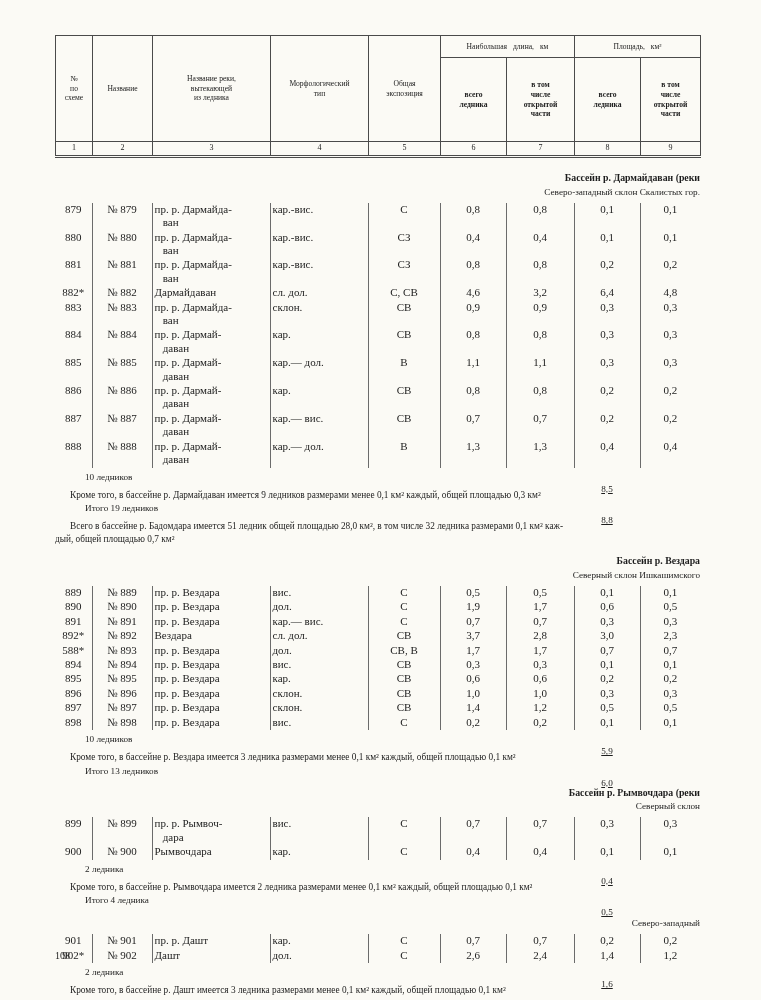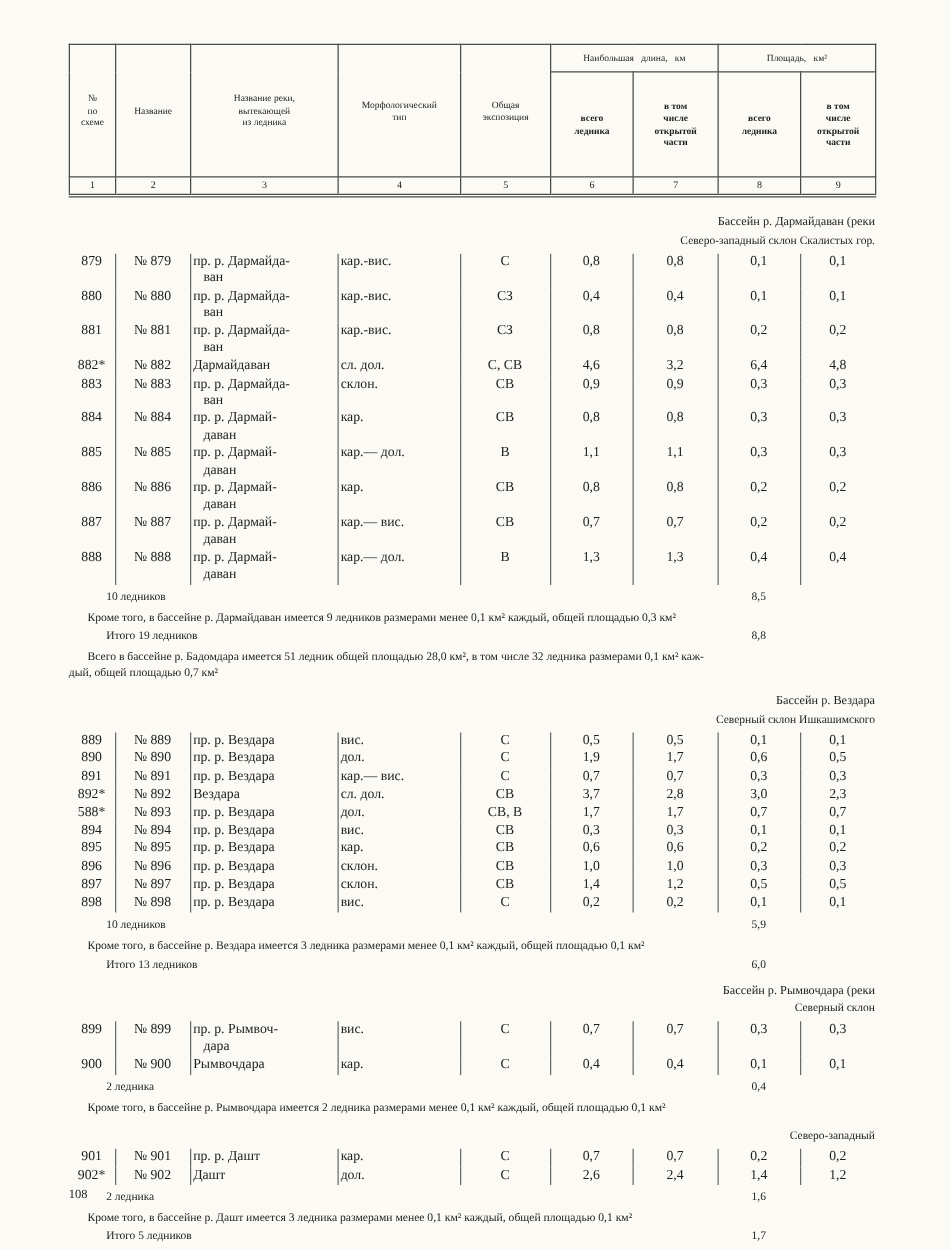--- a/index.html
+++ b/index.html
@@ -19,34 +19,34 @@
 
   col.w1{width:37px}col.w2{width:60px}col.w3{width:118px}col.w4{width:98px}col.w5{width:72px}
   col.w6{width:66px}col.w7{width:68px}col.w8{width:66px}col.w9{width:60px}
 
   
   .body-host{position:absolute;top:172px;left:55px;width:645px;}
   #sections .section:nth-of-type(2){margin-top:10px;}
   #sections .section:nth-of-type(3){margin-top:8px;}
   #sections .section:nth-of-type(4){margin-top:10px;}
 
-  .sec-title{font-weight:normal;font-size:9.8px;text-align:right;line-height:1.2;}
+  .sec-title{font-weight:bold;font-size:9.8px;text-align:right;line-height:1.2;}
   .sec-subtitle{font-size:9.2px;text-align:right;line-height:1.2;margin:3px 0 5px;}
 
   .body-table{width:645px;border-collapse:collapse;table-layout:fixed;font-size:11px;line-height:1.22;}
   .body-table td{border-left:1px solid #6b6b6b;vertical-align:top;padding:0 2px 1px 2px;}
   .body-table td:first-child{border-left:none;}
   .c-no,.c-name,.c-exposure,.c-num{text-align:center;}
   .c-river{white-space:pre-wrap;padding-left:8px;text-align:left;}
   .c-morph{padding-left:14px;text-align:left;}
 
   .sum-line,.total-line{position:relative;font-size:9.2px;height:13px;margin-top:4px;}
   .total-line{margin-top:2px;}
   .sum-label,.total-label{margin-left:30px;}
-  .sum-value,.total-value{position:absolute;left:519px;top:0;width:66px;text-align:center;}
+  .sum-value,.total-value{position:absolute;left:519px;top:12px;width:66px;text-align:center;text-decoration:underline;}
 
   .note,.extra-note{font-size:9.3px;line-height:1.35;text-indent:15px;margin-top:4px;white-space:pre-wrap;}
 
   .page-num{position:absolute;left:55px;top:950px;font-size:10px;}
 </style>
 </head>
 <body>
 
 <div class="page">
 
@@ -436,20 +436,24 @@
               <td class="c-num">0,1</td>
               <td class="c-num">0,1</td>
             </tr>
           </tbody>
     </table>
     <div class="sum-line">
       <span class="sum-label">2 ледника</span>
       <span class="sum-value">0,4</span>
     </div>
     <div class="note">Кроме того, в бассейне р. Рымвочдара имеется 2 ледника размерами менее 0,1 км² каждый, общей площадью 0,1 км²</div>
+    <div class="total-line">
+      <span class="total-label">Итого 4 ледника</span>
+      <span class="total-value">0,5</span>
+    </div>
 
   </div>
 
   <div class="section">
     <div class="sec-subtitle">Северо-западный</div>
     <table class="body-table">
       <colgroup>
         <col class="w1">
             <col class="w2">
             <col class="w3">

